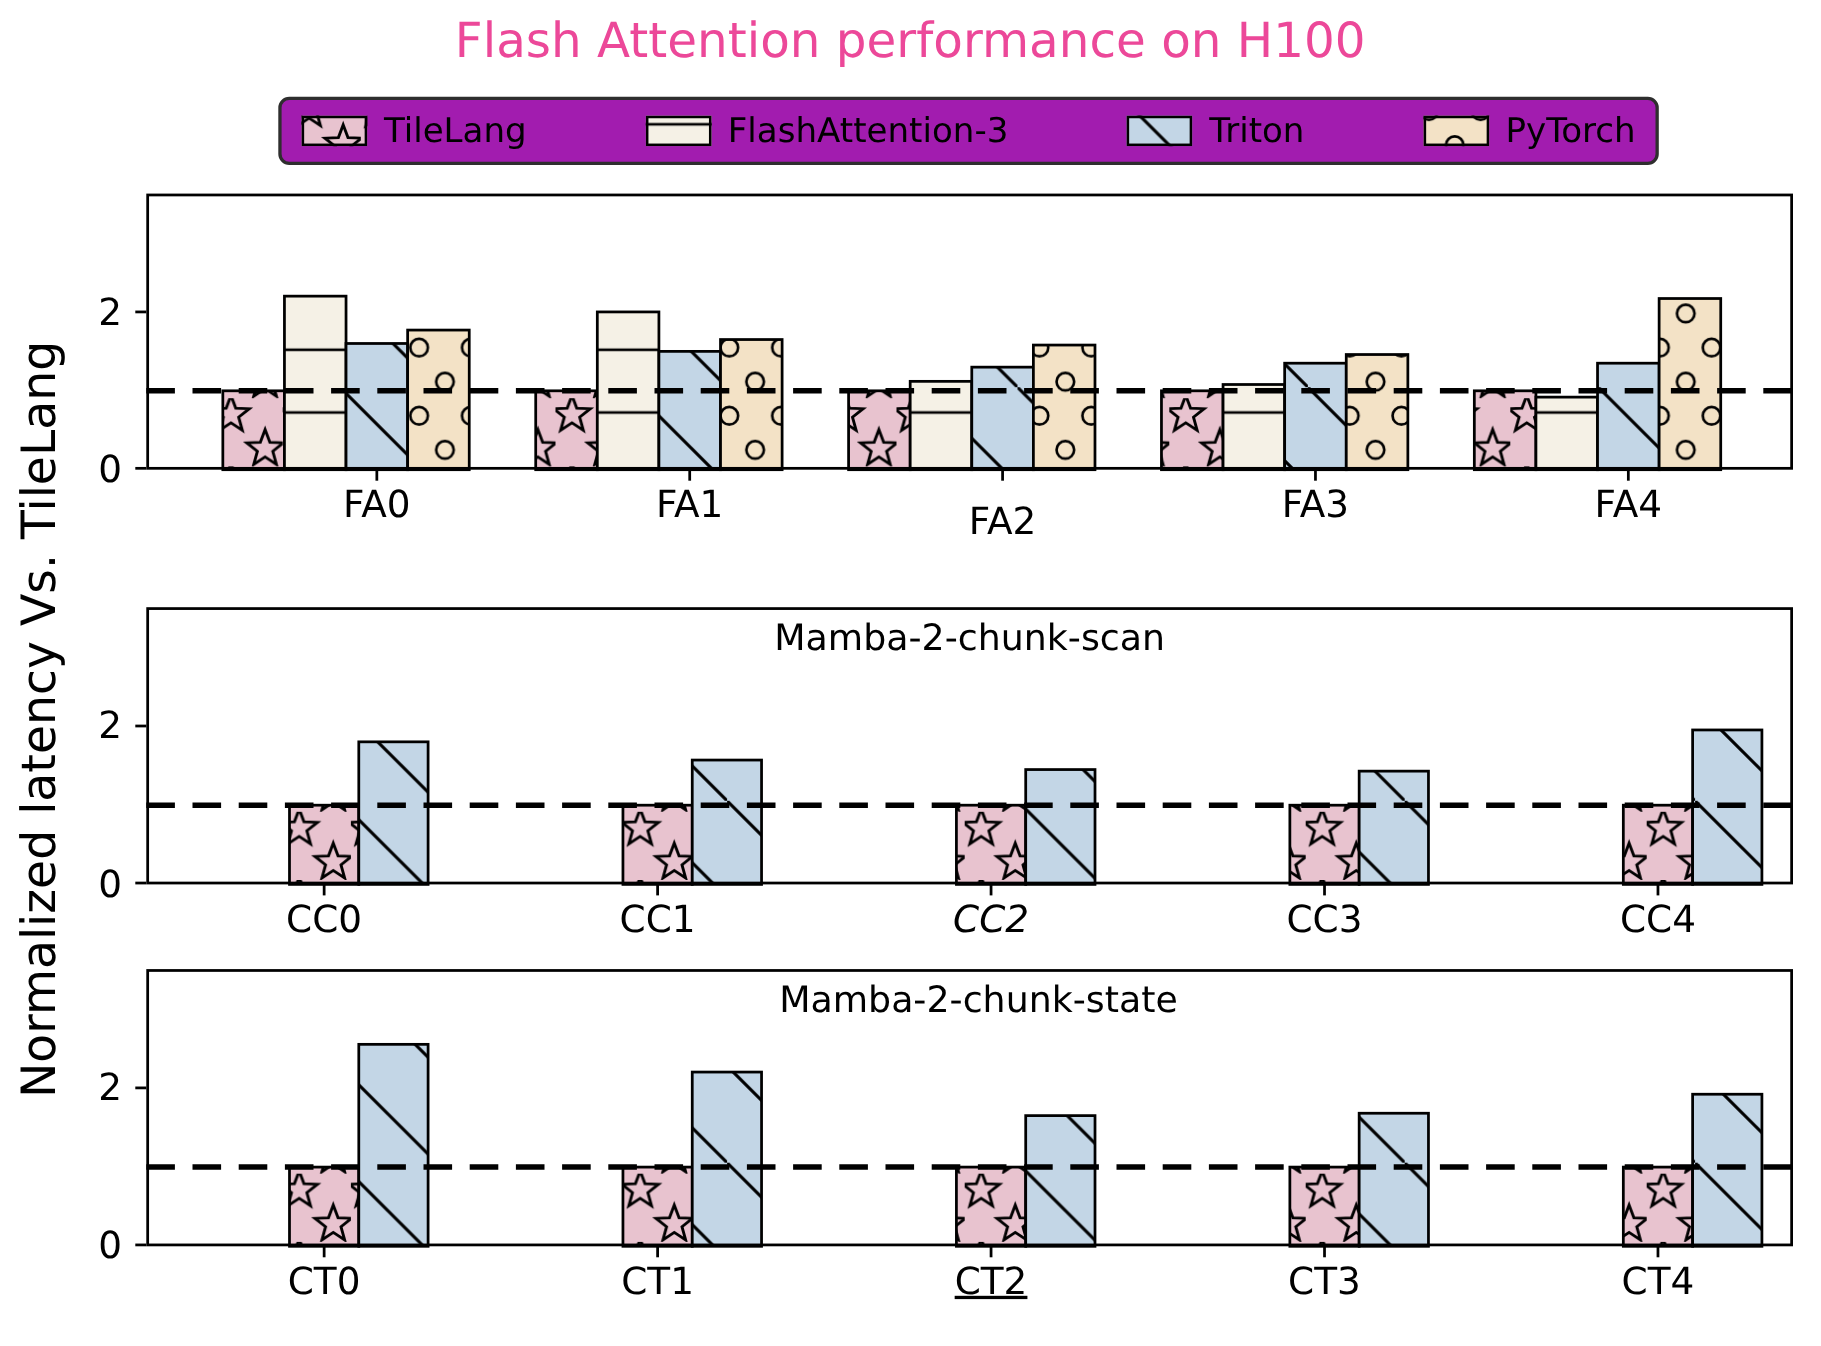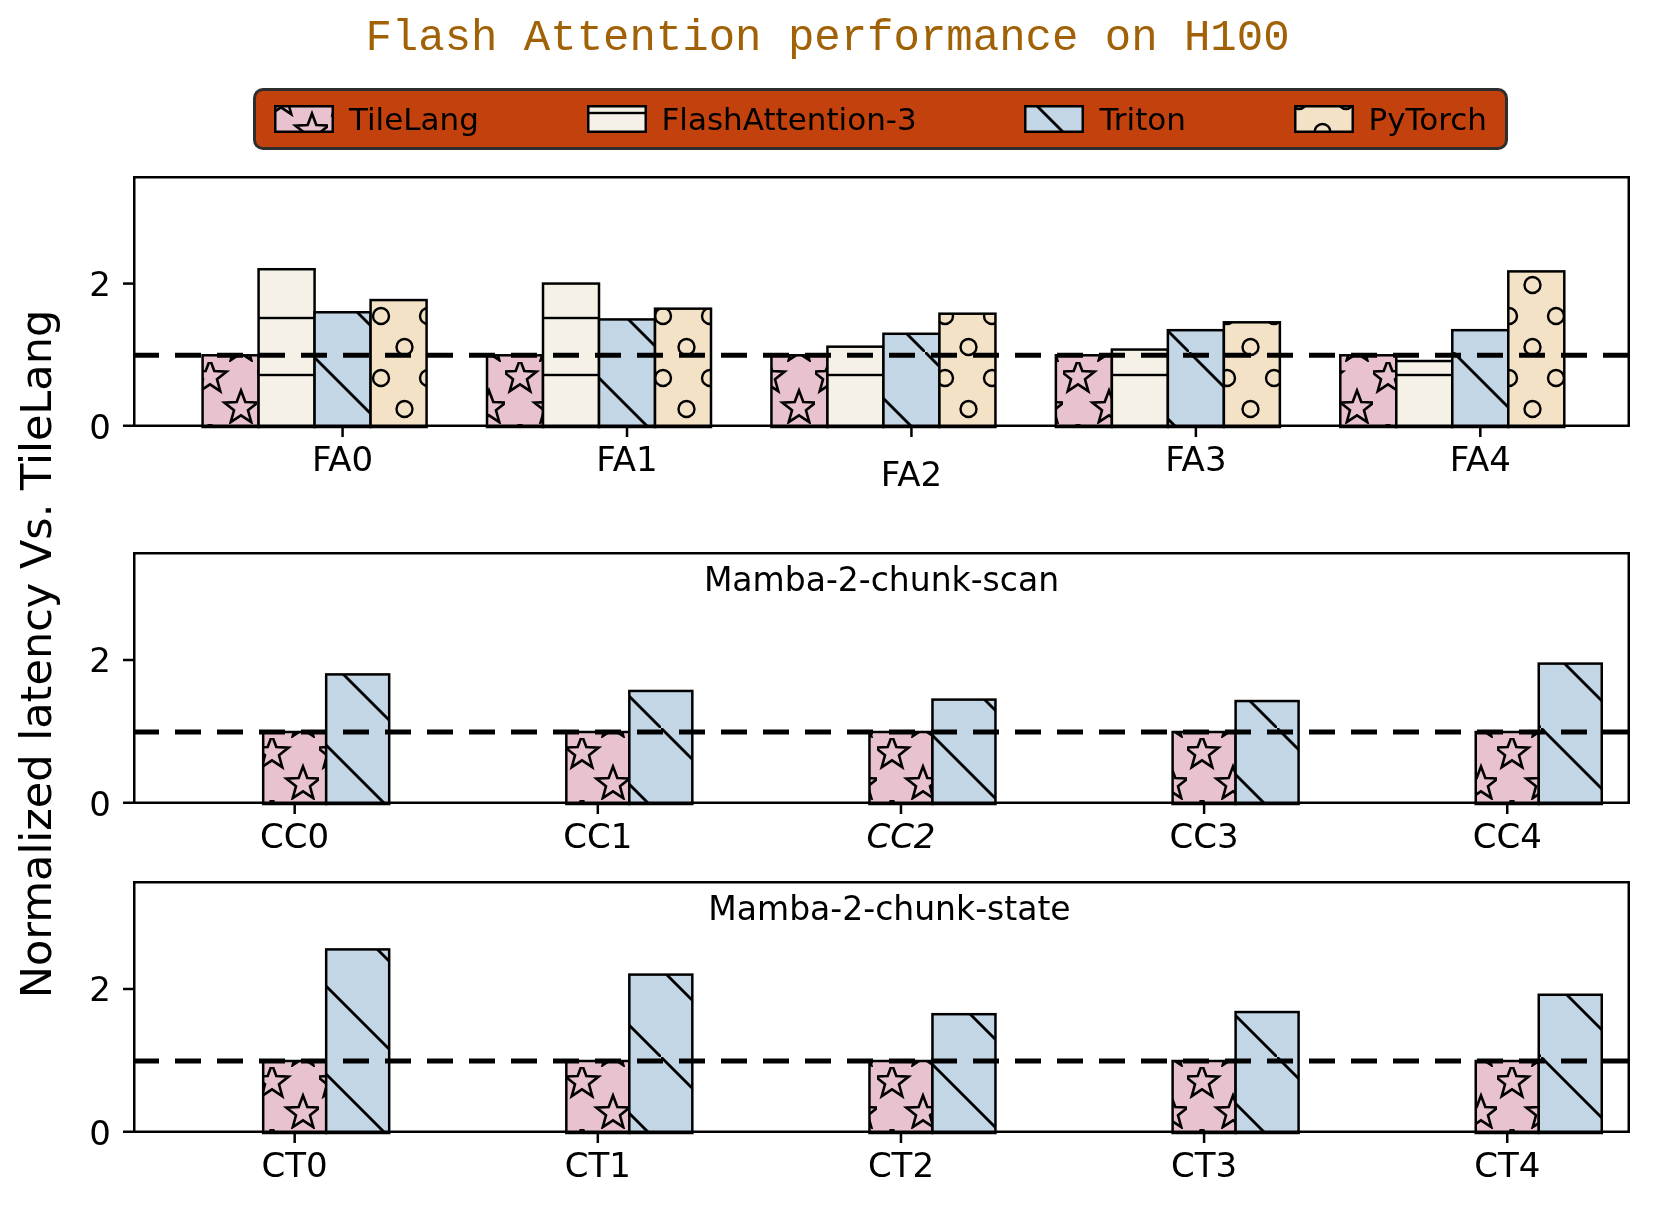--- a/index.html
+++ b/index.html
@@ -1,22 +1,22 @@
 <!DOCTYPE html>
 <html><head>
 <meta charset="utf-8">
 <style>
   html,body{margin:0;padding:0;background:#ffffff;}
   body{font-family:"DejaVu Sans","Liberation Sans",sans-serif;color:#000;}
   .figure{position:relative;width:1655px;height:1224px;background:#fff;overflow:hidden;}
   .fig-title{position:absolute;top:12px;left:0;width:1655px;text-align:center;
-    font-size:44px;line-height:52px;color:#a16207;font-family:Liberation Mono, monospace;}
+    font-size:44px;line-height:52px;color:#ec4899;}
   .legend{position:absolute;left:253px;top:88px;width:1255px;height:62px;
     border:3px solid #2e2e2e;border-radius:10px;box-sizing:border-box;
-    display:flex;align-items:center;justify-content:space-between;padding:0 18px;background:#c2410c;}
+    display:flex;align-items:center;justify-content:space-between;padding:0 18px;background:#a21caf;}
   .legend-item{display:flex;align-items:center;gap:15px;}
   .legend-label{font-size:31px;white-space:nowrap;}
   .ylabel-anchor{position:absolute;left:36px;top:654px;width:0;height:0;}
   .ylabel{position:absolute;transform:translate(-50%,-50%) rotate(-90deg);
     white-space:nowrap;font-size:43px;}
   .panel{position:absolute;}
   .panel svg{position:absolute;left:0;top:0;overflow:visible;}
   .panel-title{position:absolute;top:8px;left:0;width:100%;text-align:center;
     font-size:33px;pointer-events:none;}
   .cat-label{position:absolute;width:140px;text-align:center;font-size:34px;}
@@ -434,20 +434,20 @@
           <line x1="464.8185" y1="252" x2="464.8185" y2="262" stroke="#000000" stroke-width="2.5"></line>
           <line x1="767.961" y1="252" x2="767.961" y2="262" stroke="#000000" stroke-width="2.5"></line>
           <line x1="1071.1035" y1="252" x2="1071.1035" y2="262" stroke="#000000" stroke-width="2.5"></line>
           <line x1="1374.246" y1="252" x2="1374.246" y2="262" stroke="#000000" stroke-width="2.5"></line>
           <line x1="-10" y1="250.75" x2="0" y2="250.75" stroke="#000000" stroke-width="2.5"></line>
           <line x1="-10" y1="108" x2="0" y2="108" stroke="#000000" stroke-width="2.5"></line>
         </svg>
         <div class="panel-title">Mamba-2-chunk-state</div>
         <div class="cat-label" style="left: 91.676px; top: 264px;">CT0</div>
         <div class="cat-label" style="left: 394.818px; top: 264px;">CT1</div>
-        <div class="cat-label" style="left: 697.961px; top: 264px;">CT2</div>
+        <div class="cat-label" style="left: 697.961px; top: 264px; text-decoration: underline;">CT2</div>
         <div class="cat-label" style="left: 1001.1px; top: 264px;">CT3</div>
         <div class="cat-label" style="left: 1304.25px; top: 264px;">CT4</div>
         <div class="ytick-label" style="left: -72px; top: 230px;">0</div>
         <div class="ytick-label" style="left: -72px; top: 86px;">2</div>
       </div>
     </div>
 </div>
 
 </body></html>

